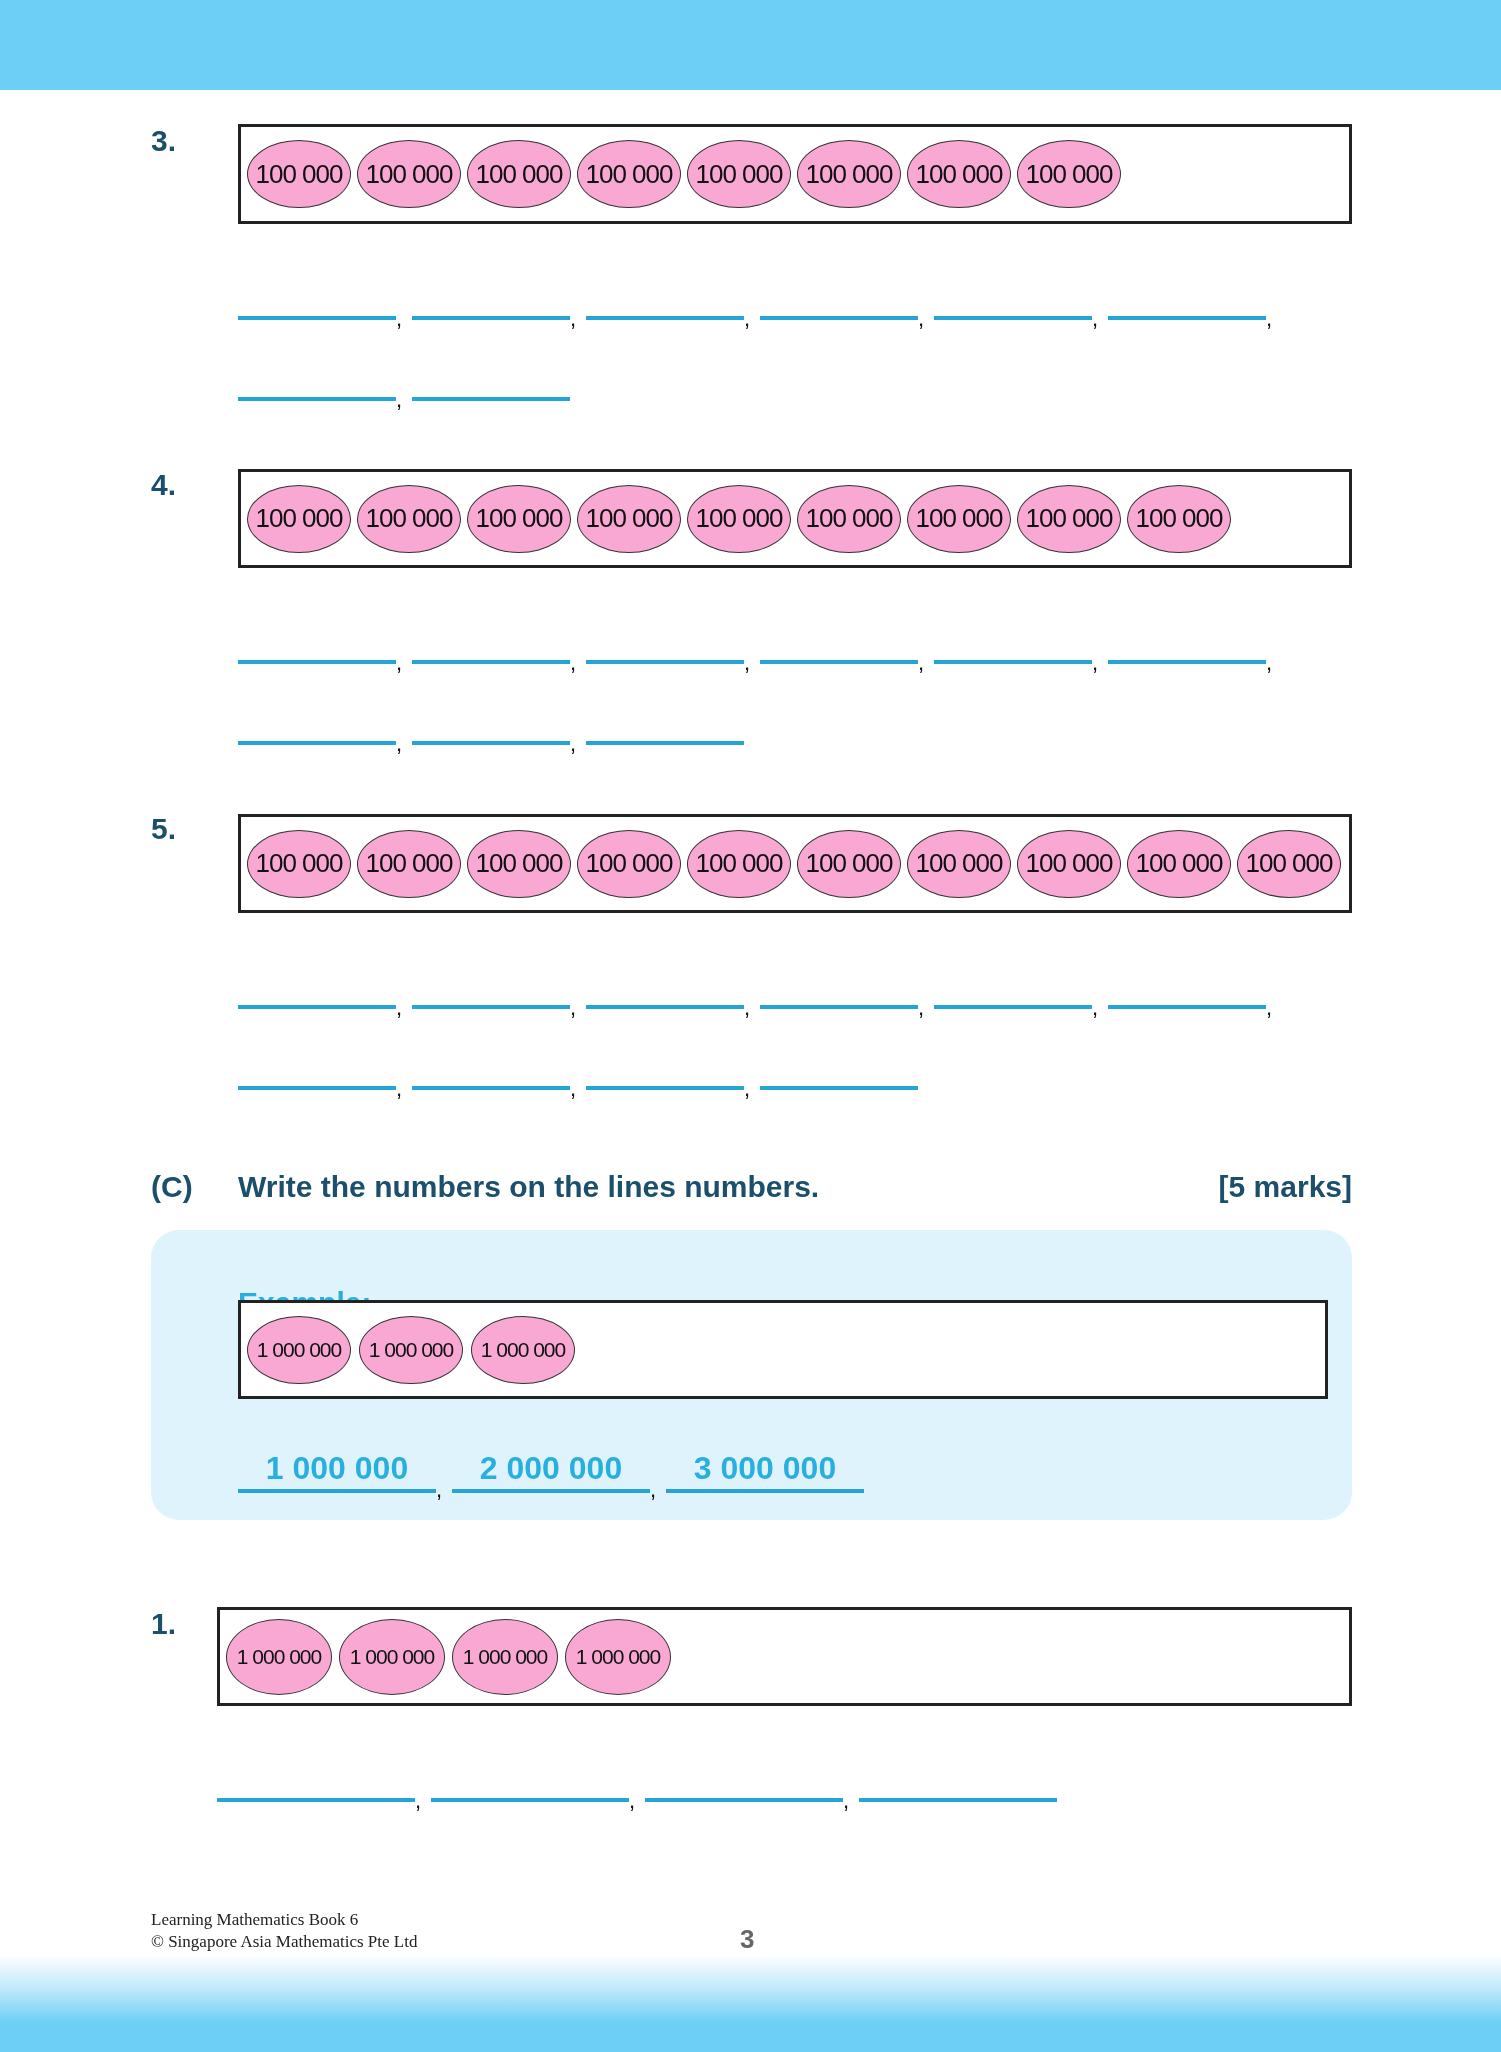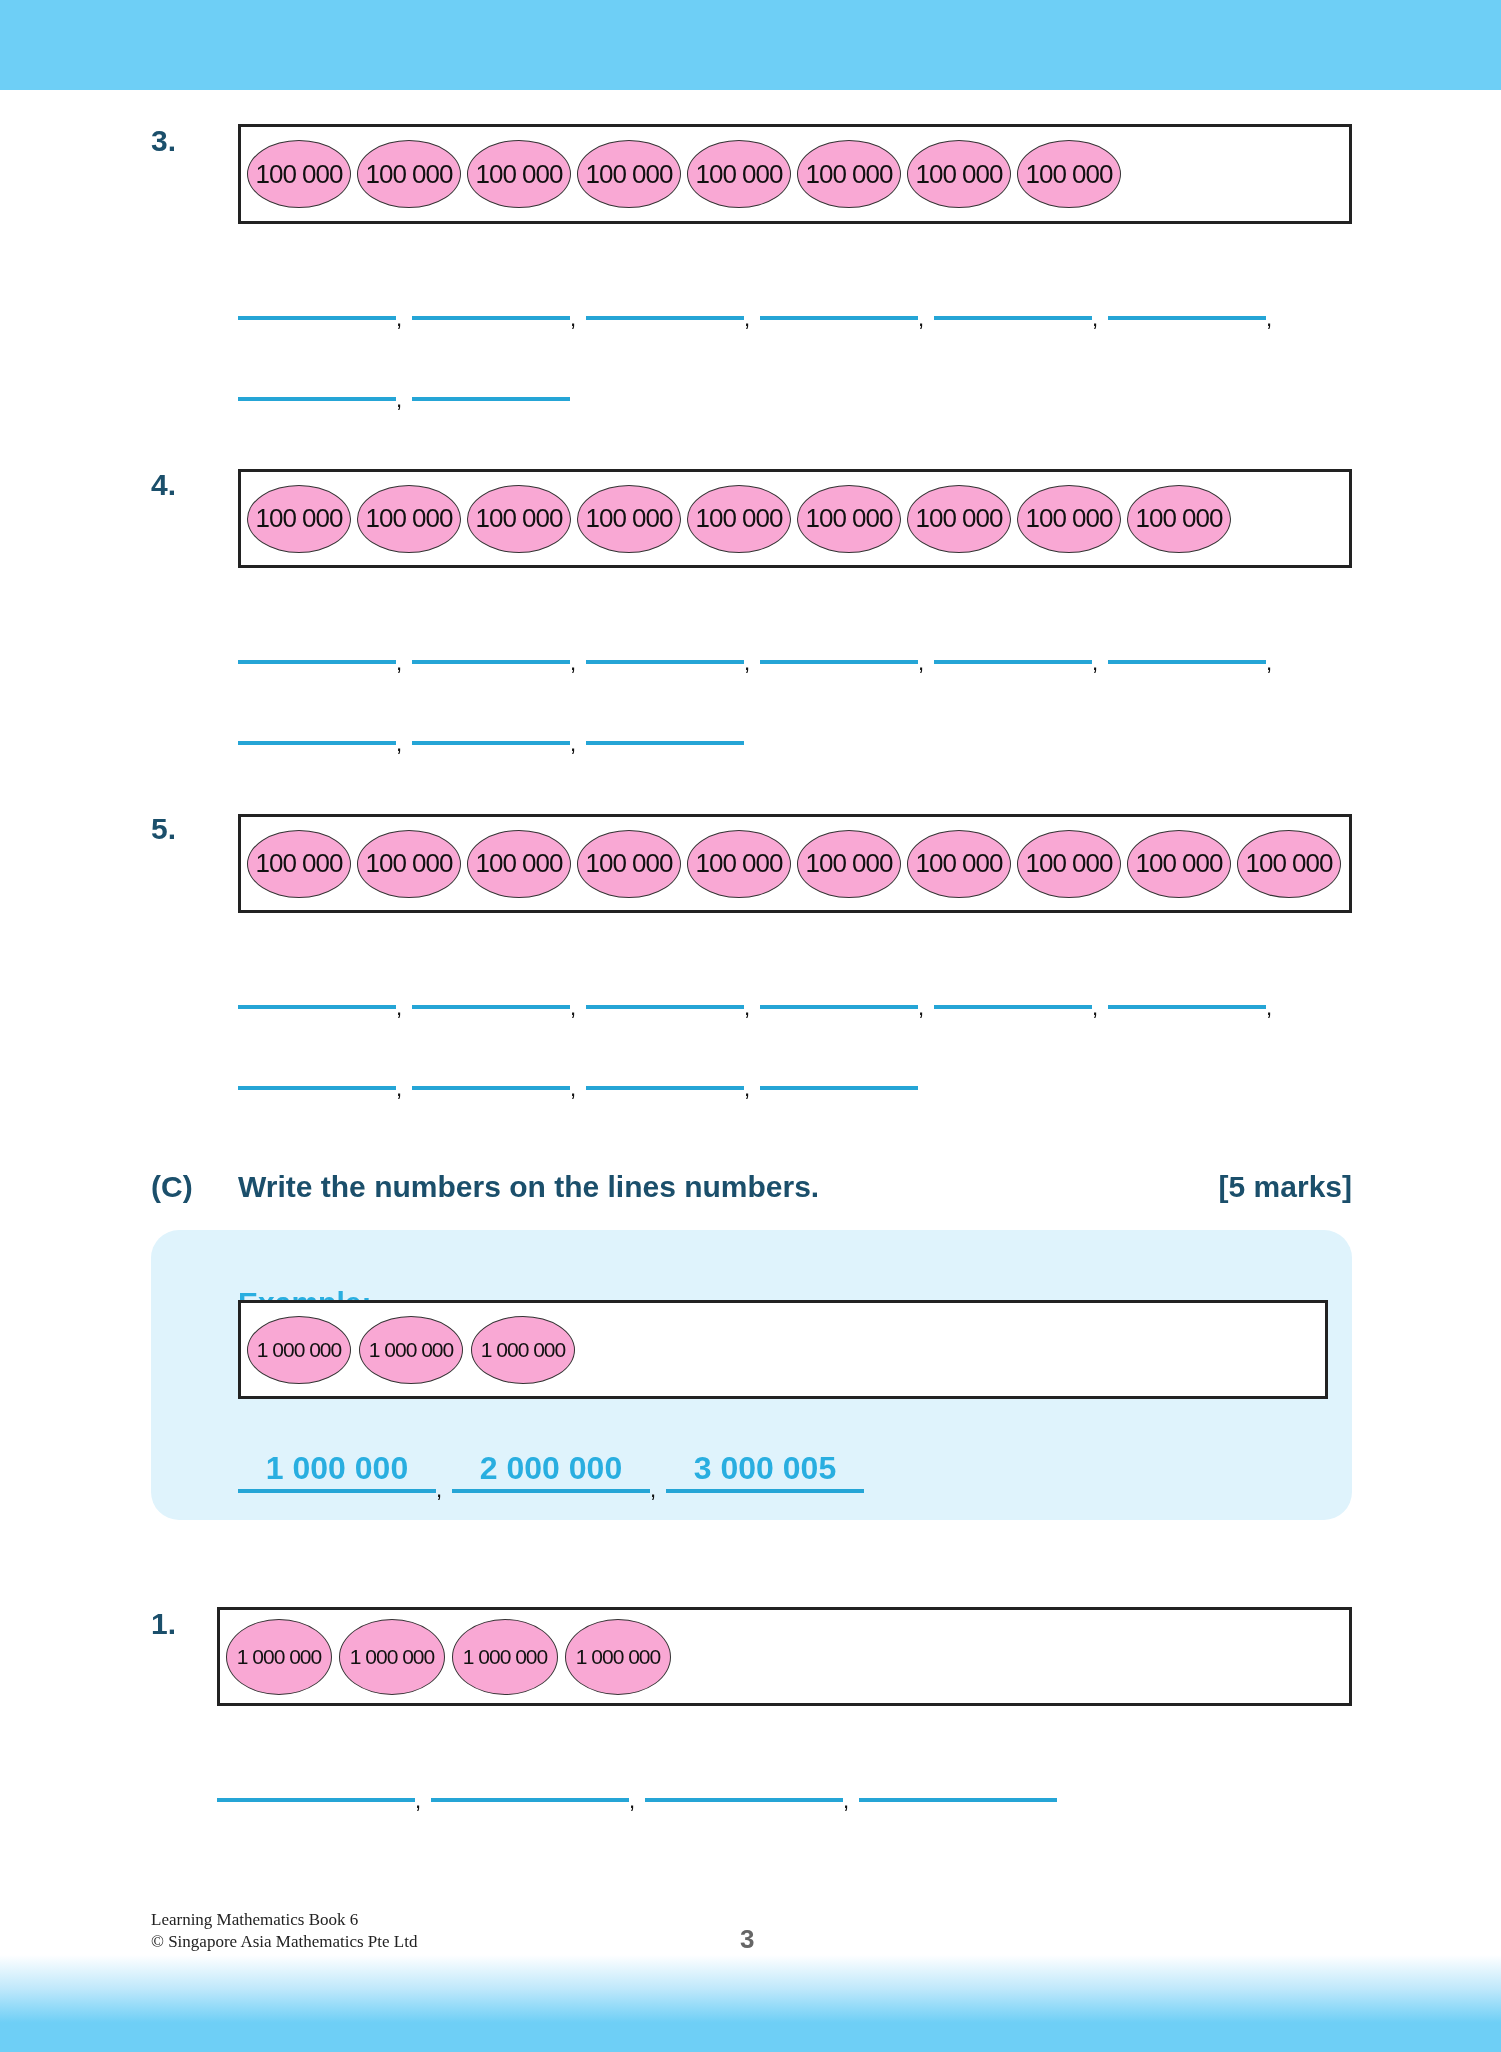--- a/index.html
+++ b/index.html
@@ -145,21 +145,21 @@
 <div class="box" style="left:238px;top:1300px;width:1090px;height:99px;">
     <div class="oval small">1 000 000</div>
     <div class="oval small">1 000 000</div>
     <div class="oval small">1 000 000</div>
   </div>
 <div class="ans" style="left:238px;">
   <div class="ans-cell">1 000 000</div>
   <div class="ans-comma">,</div>
   <div class="ans-cell">2 000 000</div>
   <div class="ans-comma">,</div>
-  <div class="ans-cell">3 000 005</div>
+  <div class="ans-cell">3 000 000</div>
 </div>
 
 <div class="qnum" style="left:151px;top:1607px;">1.</div>
 <div class="box" style="left:217px;top:1607px;width:1135px;height:99px;">
     <div class="oval round">1 000 000</div>
     <div class="oval round">1 000 000</div>
     <div class="oval round">1 000 000</div>
     <div class="oval round">1 000 000</div>
   </div>
 <div class="lines-row" style="left:217px;top:1780px;">

